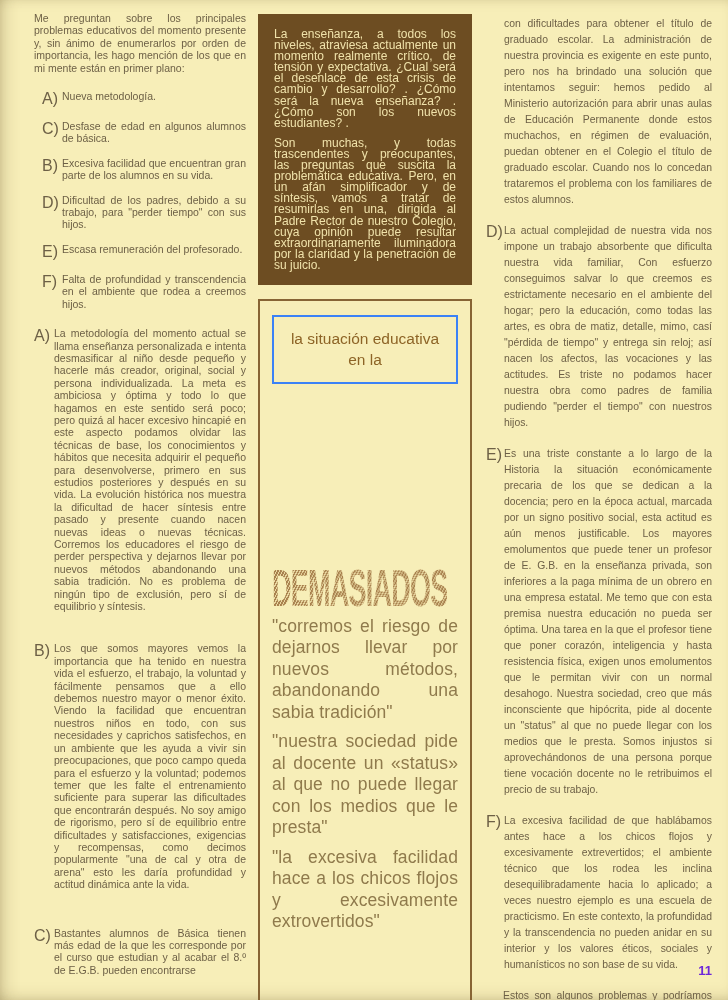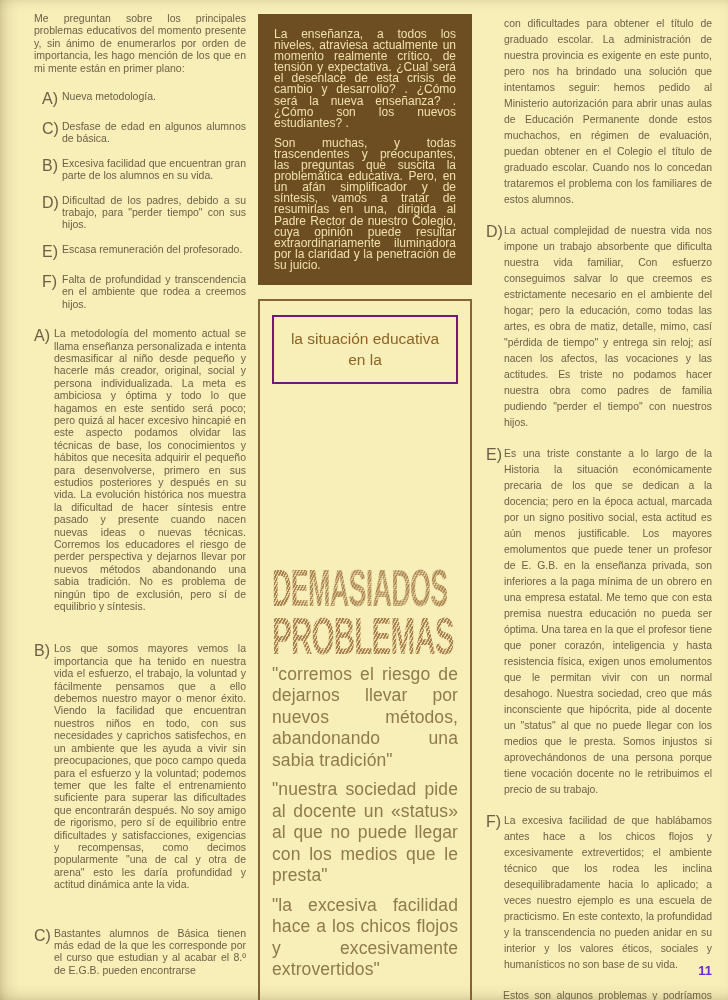--- a/index.html
+++ b/index.html
@@ -37,21 +37,21 @@
     box-sizing:border-box; min-height:246px;
   }
   .leadbox p{font-size:12px; line-height:11.1px; text-align:justify; margin:0;}
   .leadbox p + p{margin-top:9px;}
 
   .featurebox{
     margin-top:14px; height:706px; box-sizing:border-box;
     border:2px solid #876434; padding:12px 12px 0 12px; overflow:hidden;
   }
   .kickerbox{
-    border:2px solid #701a75; color:#8d6426;
+    border:2px solid #3b82f6; color:#8d6426;
     text-align:center; padding:11px 4px 12px 4px; margin-top:2px;
     font-size:15.5px; line-height:21px;
   }
   .spacer{height:180px;}
   .headline{margin:0 0 4px 0;}
   .hl-line{
     display:inline-block; white-space:nowrap;
     font-weight:700; font-size:52px; line-height:48px; letter-spacing:-1.5px;
     transform:scaleX(0.52); transform-origin:0 50%;
     background:repeating-linear-gradient(135deg,#a8814e 0 2.4px,#ead9a2 2.4px 4px);
@@ -124,21 +124,20 @@
     <div class="featurebox">
       <div class="kickerbox">
         <div>la situación educativa</div>
         <div>en la</div>
       </div>
 
       <div class="spacer"></div>
 
       <div class="headline">
         <div class="hl-row r1"><span class="hl-line">DEMASIADOS</span></div>
-        <div class="hl-row r2"><span class="hl-line">PROBLEMAS</span></div>
       </div>
 
       <p class="quote">"corremos el riesgo de dejarnos llevar por nuevos métodos, abandonando una sabia tradición"</p>
       <p class="quote">"nuestra sociedad pide al docente un «status» al que no puede llegar con los medios que le presta"</p>
       <p class="quote">"la excesiva facilidad hace a los chicos flojos y excesivamente extrovertidos"</p>
     </div>
   </div>
 
   <div class="col col3">
     <p class="body cont">con dificultades para obtener el título de graduado escolar. La administración de nuestra provincia es exigente en este punto, pero nos ha brindado una solución que intentamos seguir: hemos pedido al Ministerio autorización para abrir unas aulas de Educación Permanente donde estos muchachos, en régimen de evaluación, puedan obtener en el Colegio el título de graduado escolar. Cuando nos lo concedan trataremos el problema con los familiares de estos alumnos.</p>

